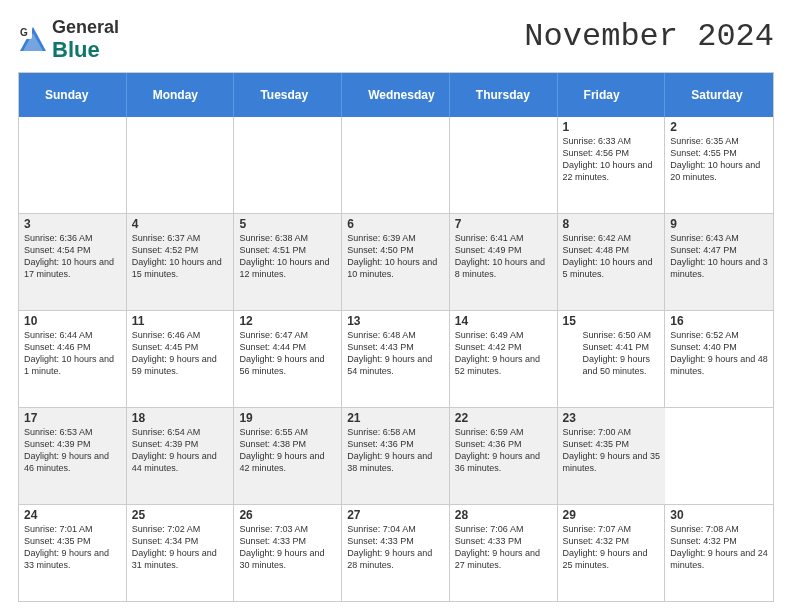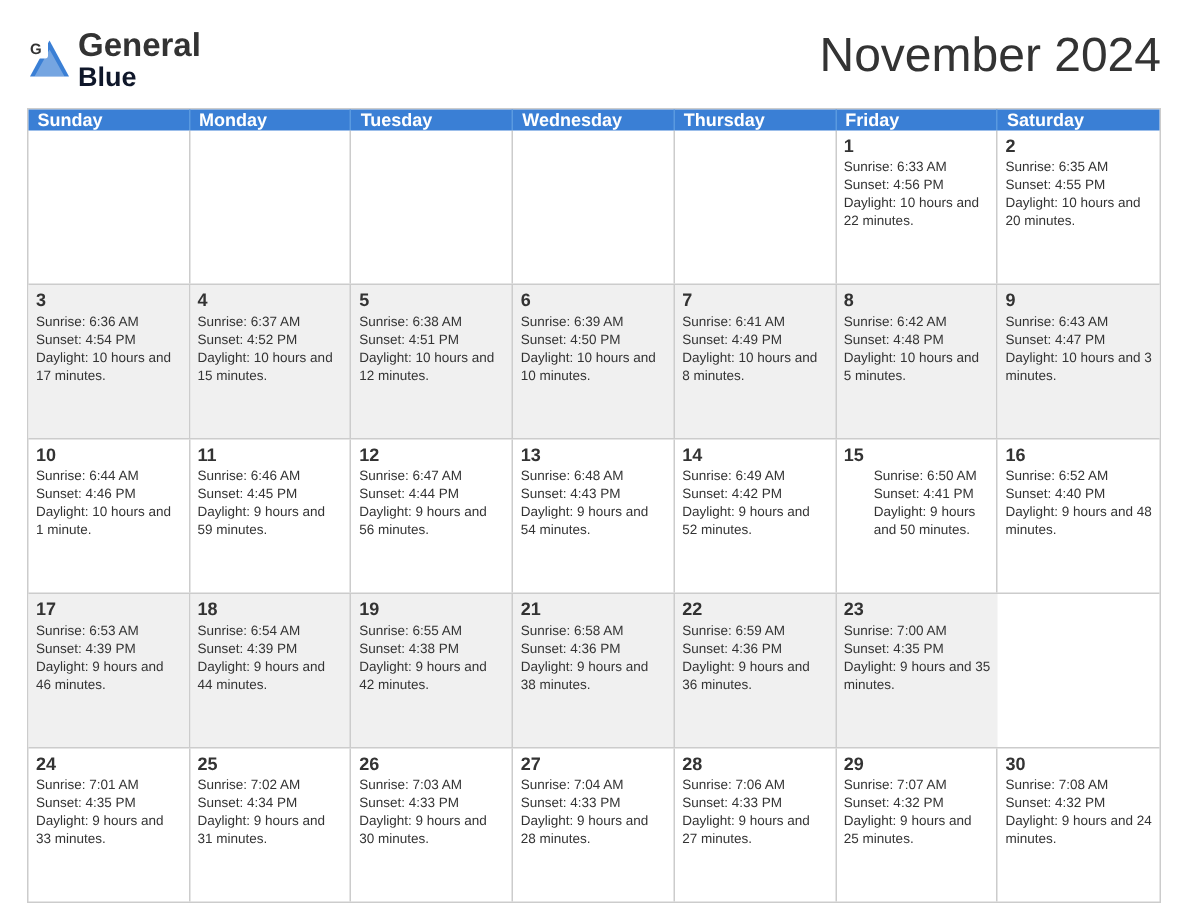--- a/index.html
+++ b/index.html
@@ -31,20 +31,21 @@
     .logo-text {
       display: flex;
       flex-direction: column;
       line-height: 1;
     }
     .logo-icon {
       width: 30px;
       height: 30px;
     }
     .title-block {
+      font-family: Liberation Mono, monospace;
     }
     .month-title {
       font-size: 32px;
       font-weight: normal;
       color: #333;
     }
     .location {
       font-size: 14px;
       color: #555;
     }
@@ -56,22 +57,23 @@
     }
     .cal-header {
       display: grid;
       grid-template-columns: repeat(7, 1fr);
       background: #3a7fd5;
     }
     .cal-header-cell {
       color: #fff;
       font-size: 12px;
       font-weight: bold;
-      padding: 0 6px;
+      padding: 15px 6px;
       border-right: 1px solid #5a9ae0;
+      margin-left: 20px;
     }
     .cal-header-cell:last-child { border-right: none; }
     .cal-body {
       flex: 1;
       display: flex;
       flex-direction: column;
     }
     .cal-row {
       display: grid;
       grid-template-columns: repeat(7, 1fr);
@@ -109,22 +111,22 @@
 <div class="page">
   <div class="header">
     <div class="logo">
       <svg class="logo-icon" viewBox="0 0 30 30">
         <polygon points="15,2 28,26 2,26" fill="#3a7fd5"></polygon>
         <polygon points="15,8 25,26 5,26" fill="#fff" opacity="0.3"></polygon>
         <rect x="0" y="0" width="14" height="14" fill="white" rx="2"></rect>
         <text x="2" y="11" font-size="10" font-weight="bold" fill="#333">G</text>
       </svg>
       <div class="logo-text">
-        <span style="font-size:22px;font-weight:bold;color:#333;line-height:1.1;">General</span>
-        <span style="font-size:18px;font-weight:bold;color:#0f172a;line-height:1.1;">Blue</span>
+        <span style="font-size:18px;font-weight:bold;color:#333;line-height:1.1;">General</span>
+        <span style="font-size:22px;font-weight:bold;color:#0f766e;line-height:1.1;">Blue</span>
       </div>
     </div>
     <div class="title-block">
       <div class="month-title">November 2024</div>
     </div>
   </div>
 
   <div class="calendar">
     <div class="cal-header">
     <div class="cal-header-cell">Sunday</div>

